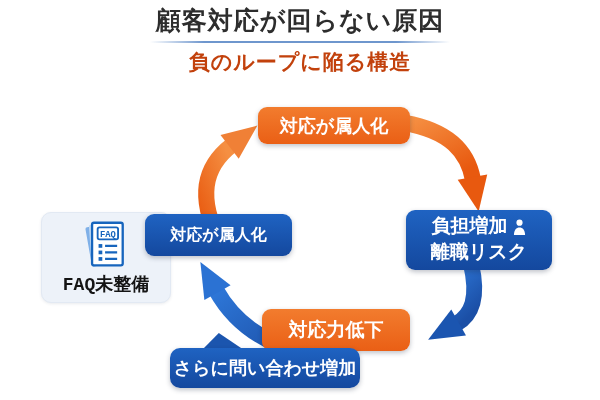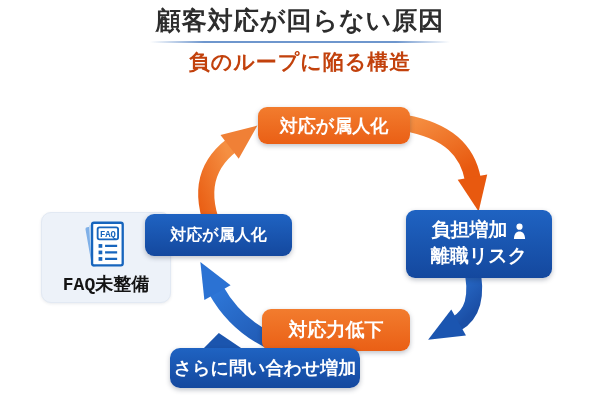--- a/index.html
+++ b/index.html
@@ -35,21 +35,21 @@
   
   .node{
     position:absolute;box-sizing:border-box;border-radius:9px;z-index:3;
     display:flex;align-items:center;justify-content:center;flex-direction:column;
     color:#fff;font-weight:bold;text-align:center;
     box-shadow:0 2px 5px rgba(25,35,60,.28);white-space:nowrap;
   }
   .node-orange{background:linear-gradient(180deg,#f27c2e 0%,#ea5f15 100%);}
   .node-blue{background:linear-gradient(180deg,#1f63c2 0%,#14489e 100%);}
   .node-top{left:258px;top:107px;width:152px;height:37px;font-size:18px;}
-  .node-right{left:406px;top:210px;width:146px;height:68px;font-size:19px;line-height:26px;}
+  .node-right{left:406px;top:210px;width:146px;height:60px;font-size:19px;line-height:26px;}
   .node-right .row{display:flex;align-items:center;justify-content:center;gap:4px;}
   .node-bottom{left:262px;top:309px;width:148px;height:42px;font-size:19px;}
   .node-left{left:145px;top:214px;width:147px;height:42px;font-size:16px;}
   .node-callout{left:170px;top:348px;width:190px;height:40px;font-size:18px;border-radius:10px;}
   .callout-tail{
     position:absolute;left:202px;top:333px;width:42px;height:17px;z-index:3;
     background:#1b55ae;clip-path:polygon(40% 0,100% 100%,0 100%);
   }
 </style>
 </head>

